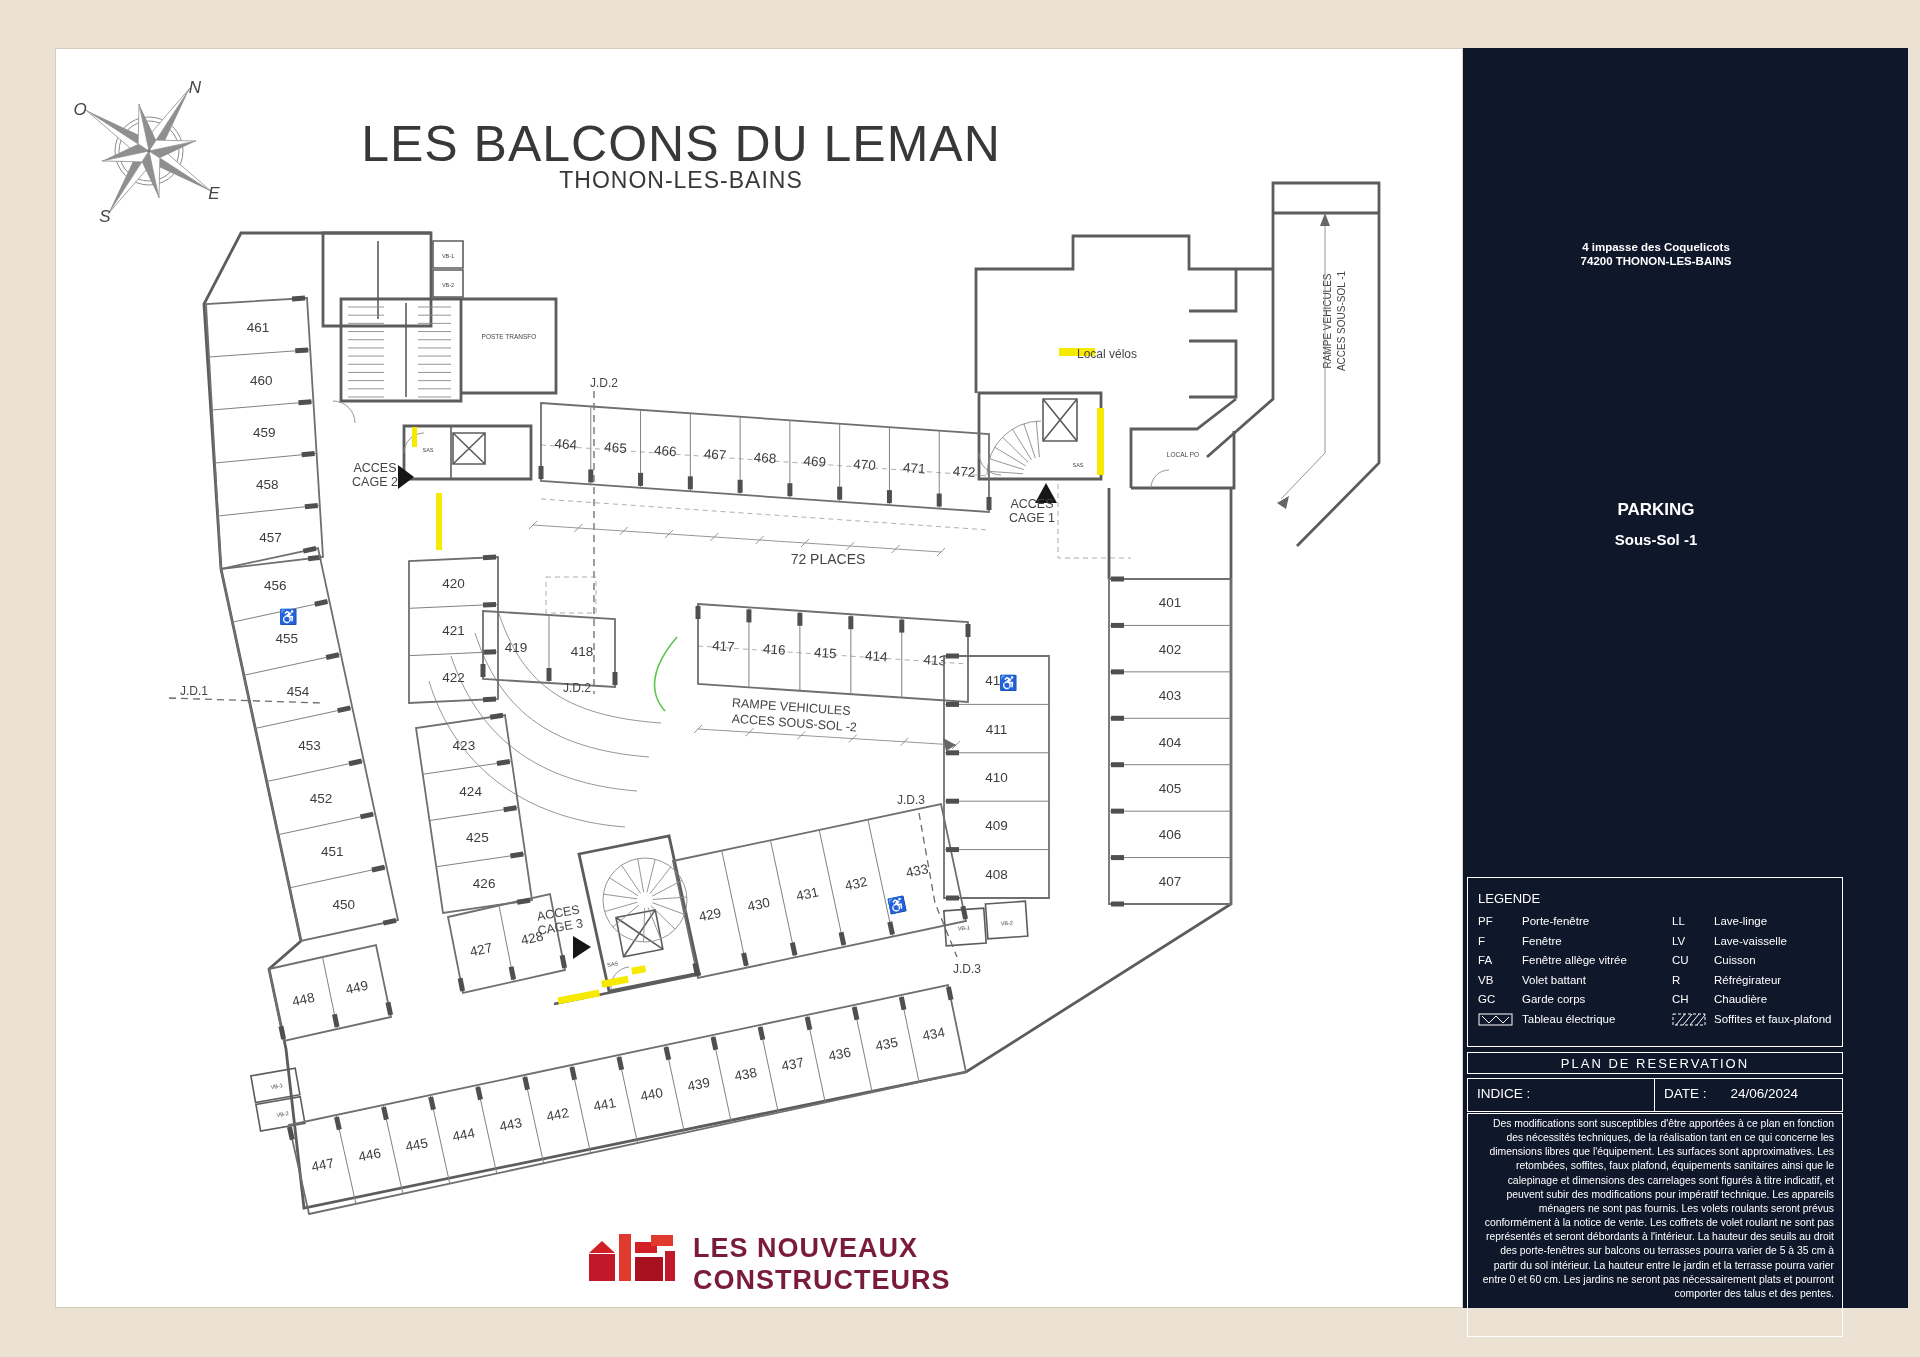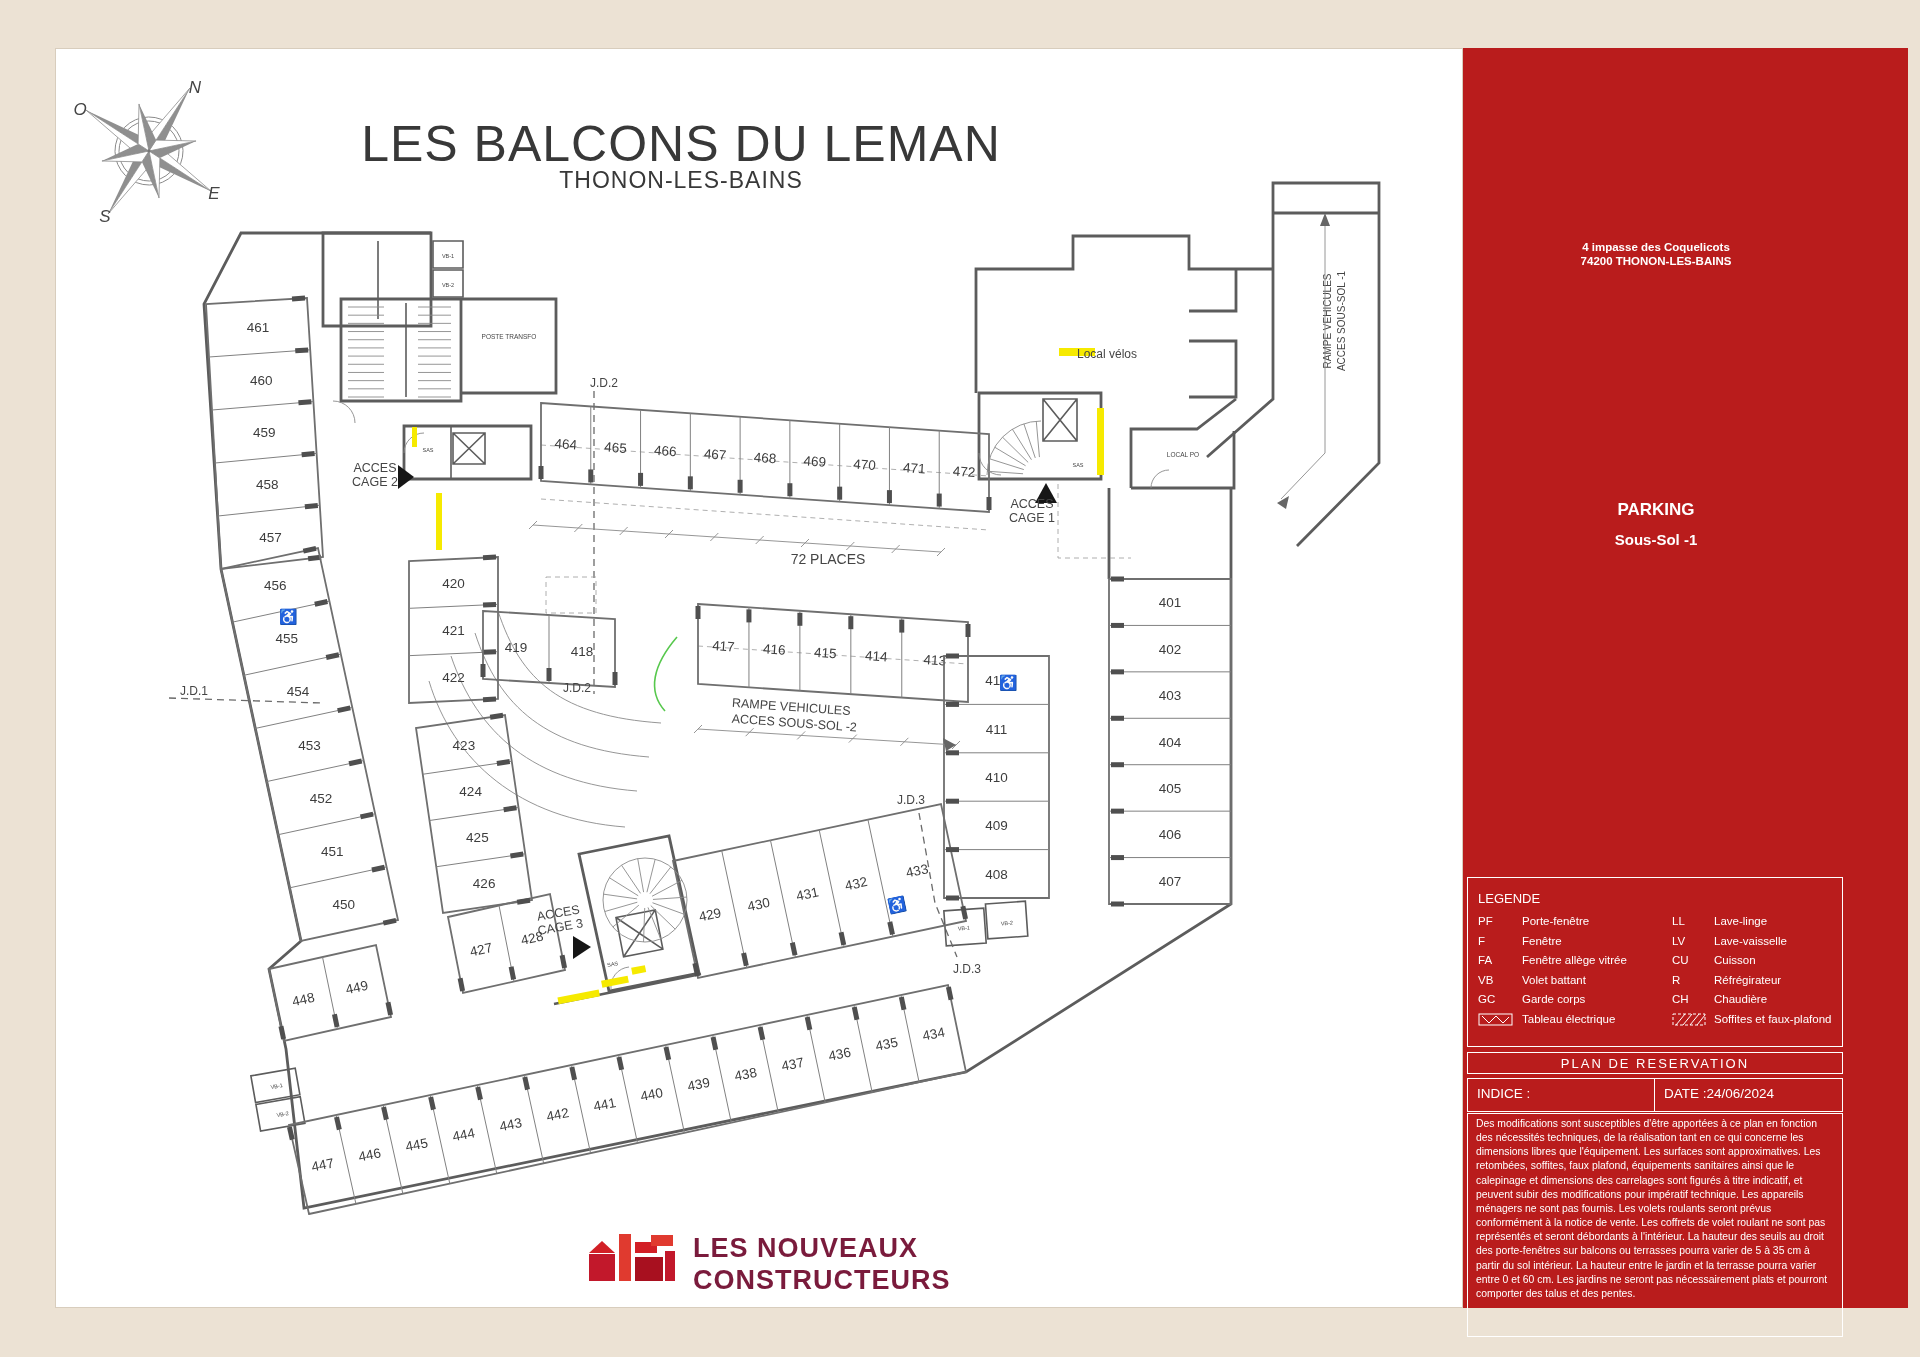--- a/index.html
+++ b/index.html
@@ -19,37 +19,37 @@
   .divider{stroke:#818181;stroke-width:1;}
   .jamb{stroke:#4f4f4f;stroke-width:5;}
   .thin{stroke:#8a8a8a;stroke-width:.9;fill:none;}
   .dash{stroke:#6a6a6a;stroke-width:1.3;fill:none;stroke-dasharray:7 5;}
   .dash2{stroke:#9a9a9a;stroke-width:.8;fill:none;stroke-dasharray:5 4;}
   .num{font-size:13.5px;fill:#3d3d3d;text-anchor:middle;}
   .anno{fill:#454545;text-anchor:middle;}
   .hl{fill:#f6ea00;}
   .tri{fill:#161616;}
   
-  .panel{position:absolute;left:1463px;top:48px;width:445px;height:1260px;background:#b91c1c;color:#fff;}
+  .panel{position:absolute;left:1463px;top:48px;width:445px;height:1260px;background:#0f172a;color:#fff;}
   .panel .addr{position:absolute;top:192px;left:4px;width:378px;text-align:center;
                font-size:11.5px;font-weight:bold;line-height:14px;}
   .panel .floor{position:absolute;top:452px;left:4px;width:378px;text-align:center;font-weight:bold;}
   .panel .floor .f1{font-size:17px;margin-bottom:11px;}
   .panel .floor .f2{font-size:15px;}
   .lbox{position:absolute;left:4px;width:376px;border:1px solid #fff;box-sizing:border-box;}
   .legend-box{top:829px;height:170px;}
   .legend-title{margin:13px 0 6px 10px;font-size:13px;}
   .legend-grid{display:grid;grid-template-columns:44px 150px 42px 1fr;margin-left:10px;
                font-size:11.5px;line-height:19.6px;}
   .lsym{display:inline-block;vertical-align:middle;}
   .plan-res{top:1004px;height:22px;text-align:center;font-size:13px;letter-spacing:2px;line-height:22px;}
   .indice-row{top:1030px;height:34px;display:flex;font-size:13.5px;line-height:29px;}
   .indice-row .cellL{width:50%;border-right:1px solid #fff;padding-left:9px;box-sizing:border-box;}
-  .indice-row .cellR{width:50%;padding-left:9px;box-sizing:border-box;display:flex;}
-  .disclaimer{top:1065px;height:224px;font-size:10.4px;line-height:14.15px;text-align:left;
+  .indice-row .cellR{width:50%;padding-left:9px;box-sizing:border-box;display:flex;gap:24px;}
+  .disclaimer{top:1065px;height:224px;font-size:10.4px;line-height:14.15px;text-align:right;
               padding:3px 8px;box-sizing:border-box;}
 </style>
 </head>
 <body>
 
 <div class="page">
 
   <div class="sheet">
     <div class="title">LES BALCONS DU LEMAN</div>
     <div class="subtitle">THONON-LES-BAINS</div>

